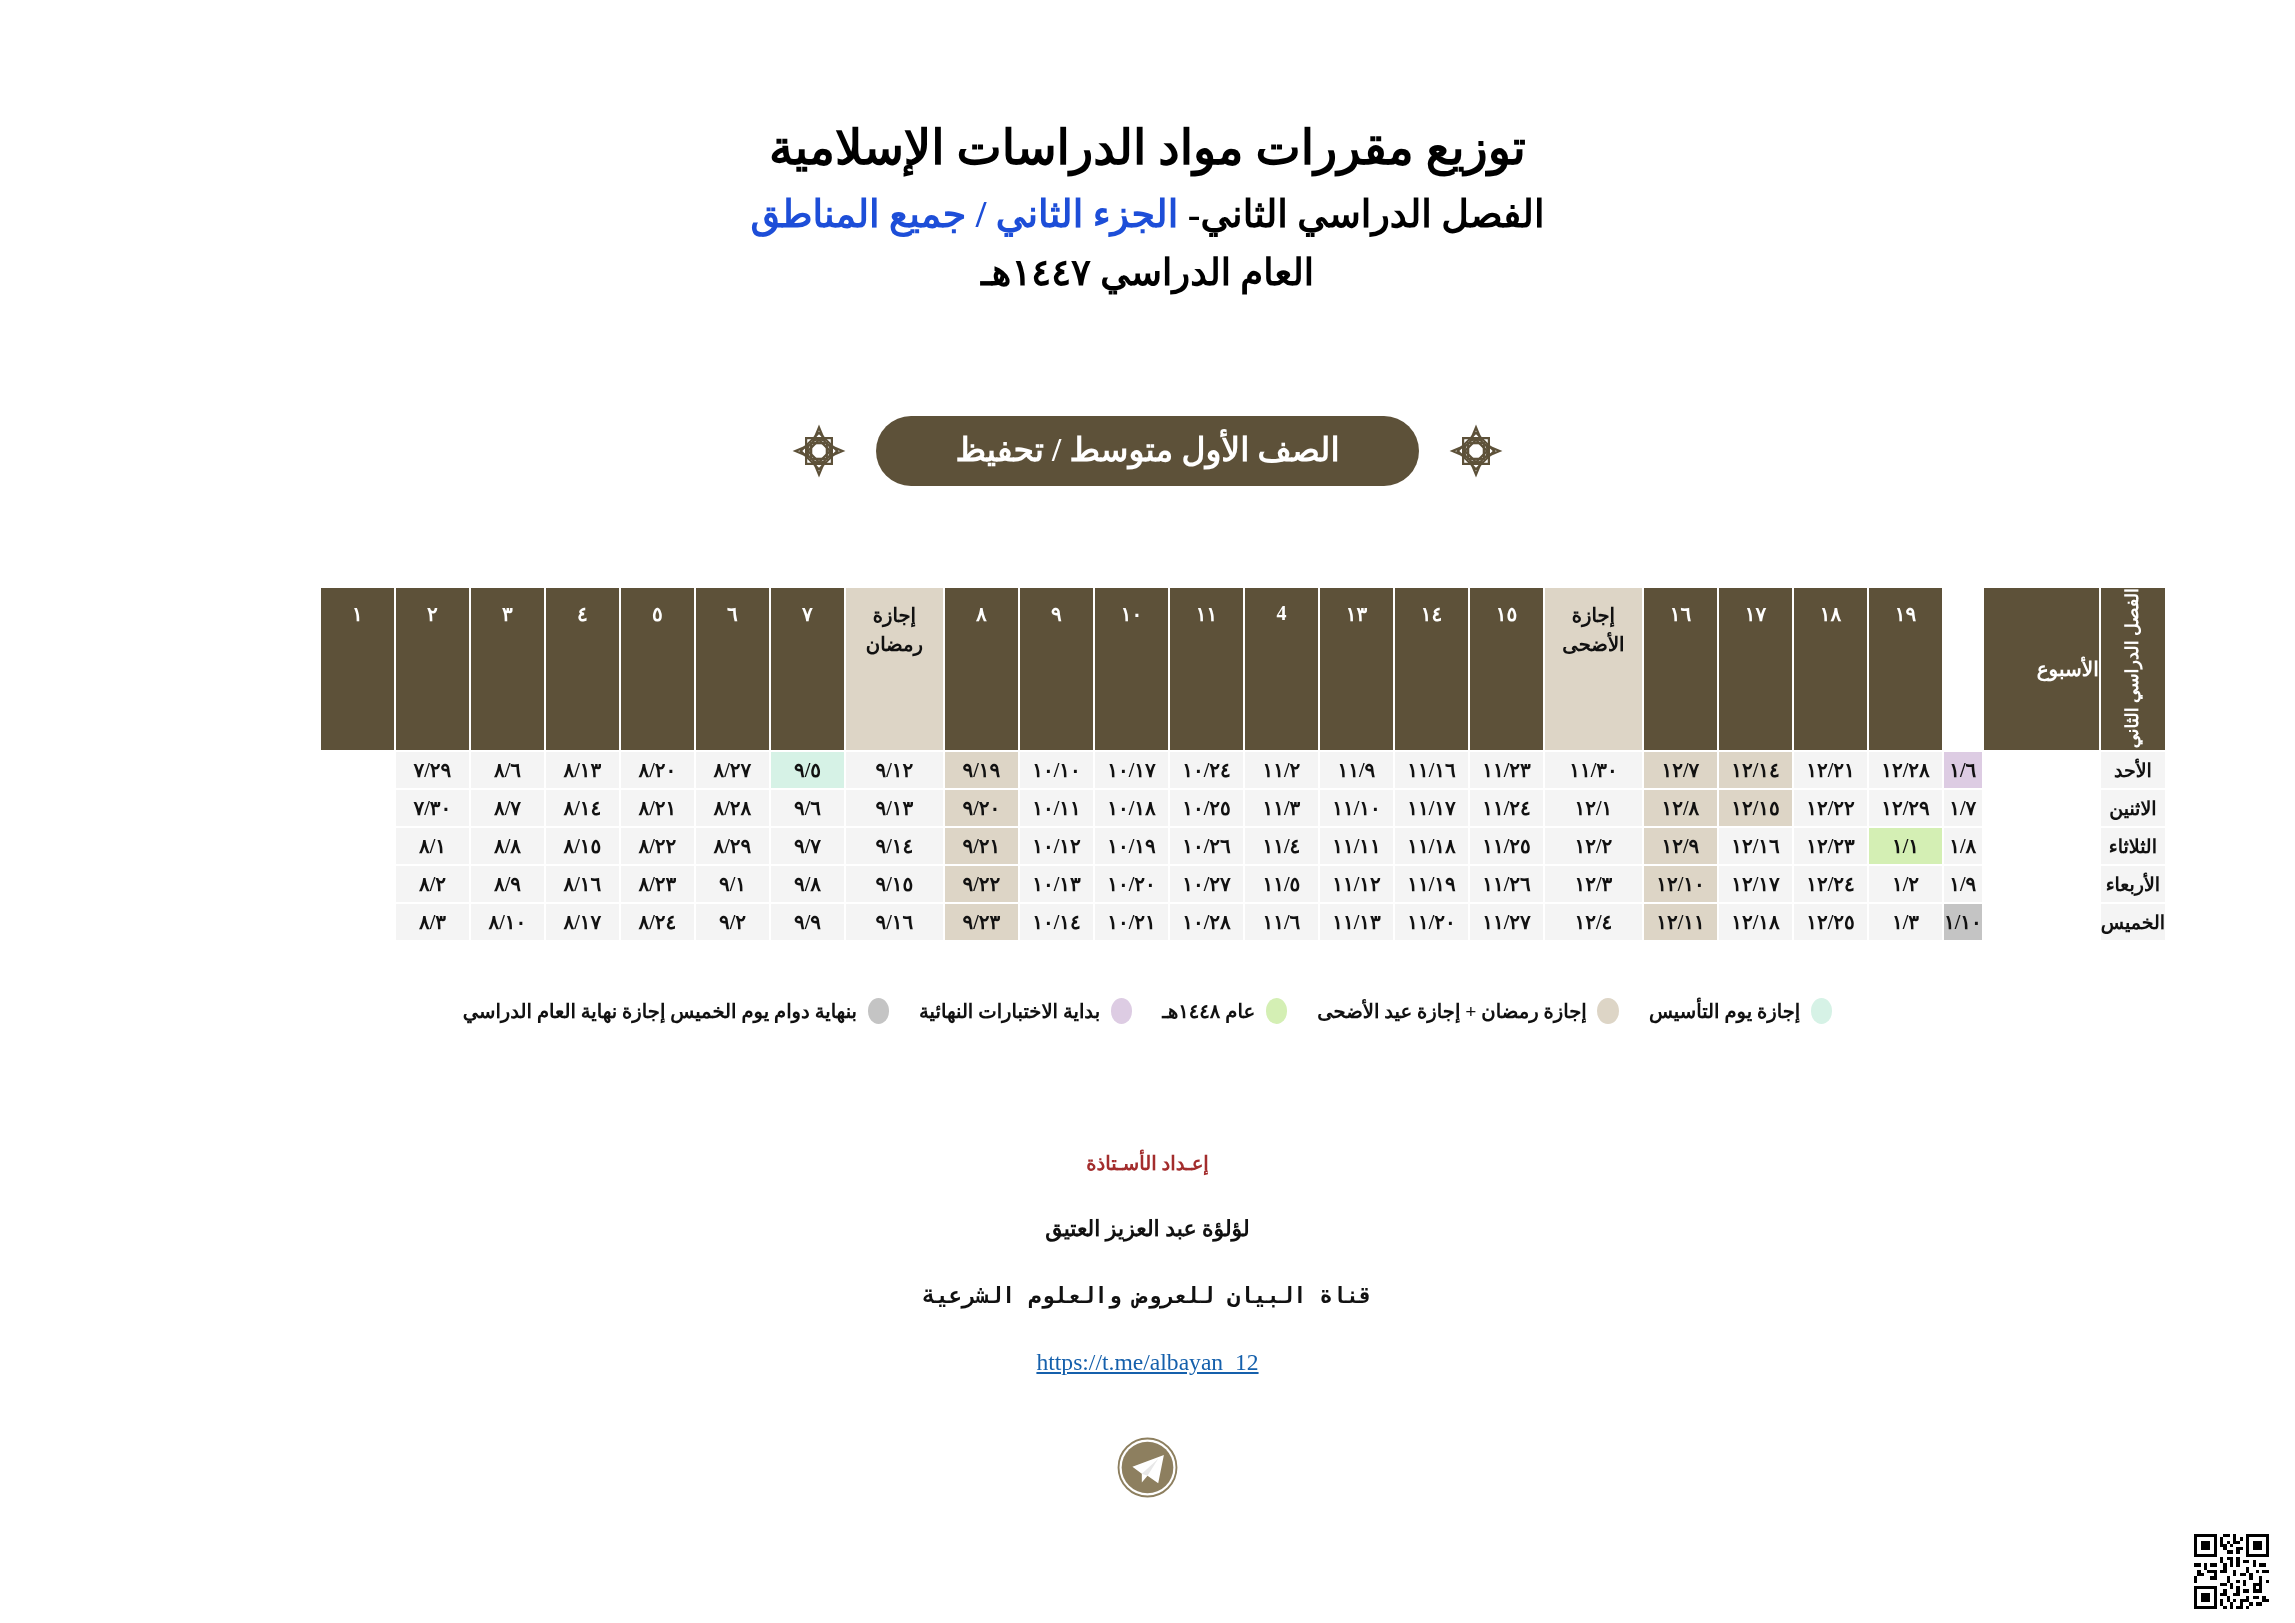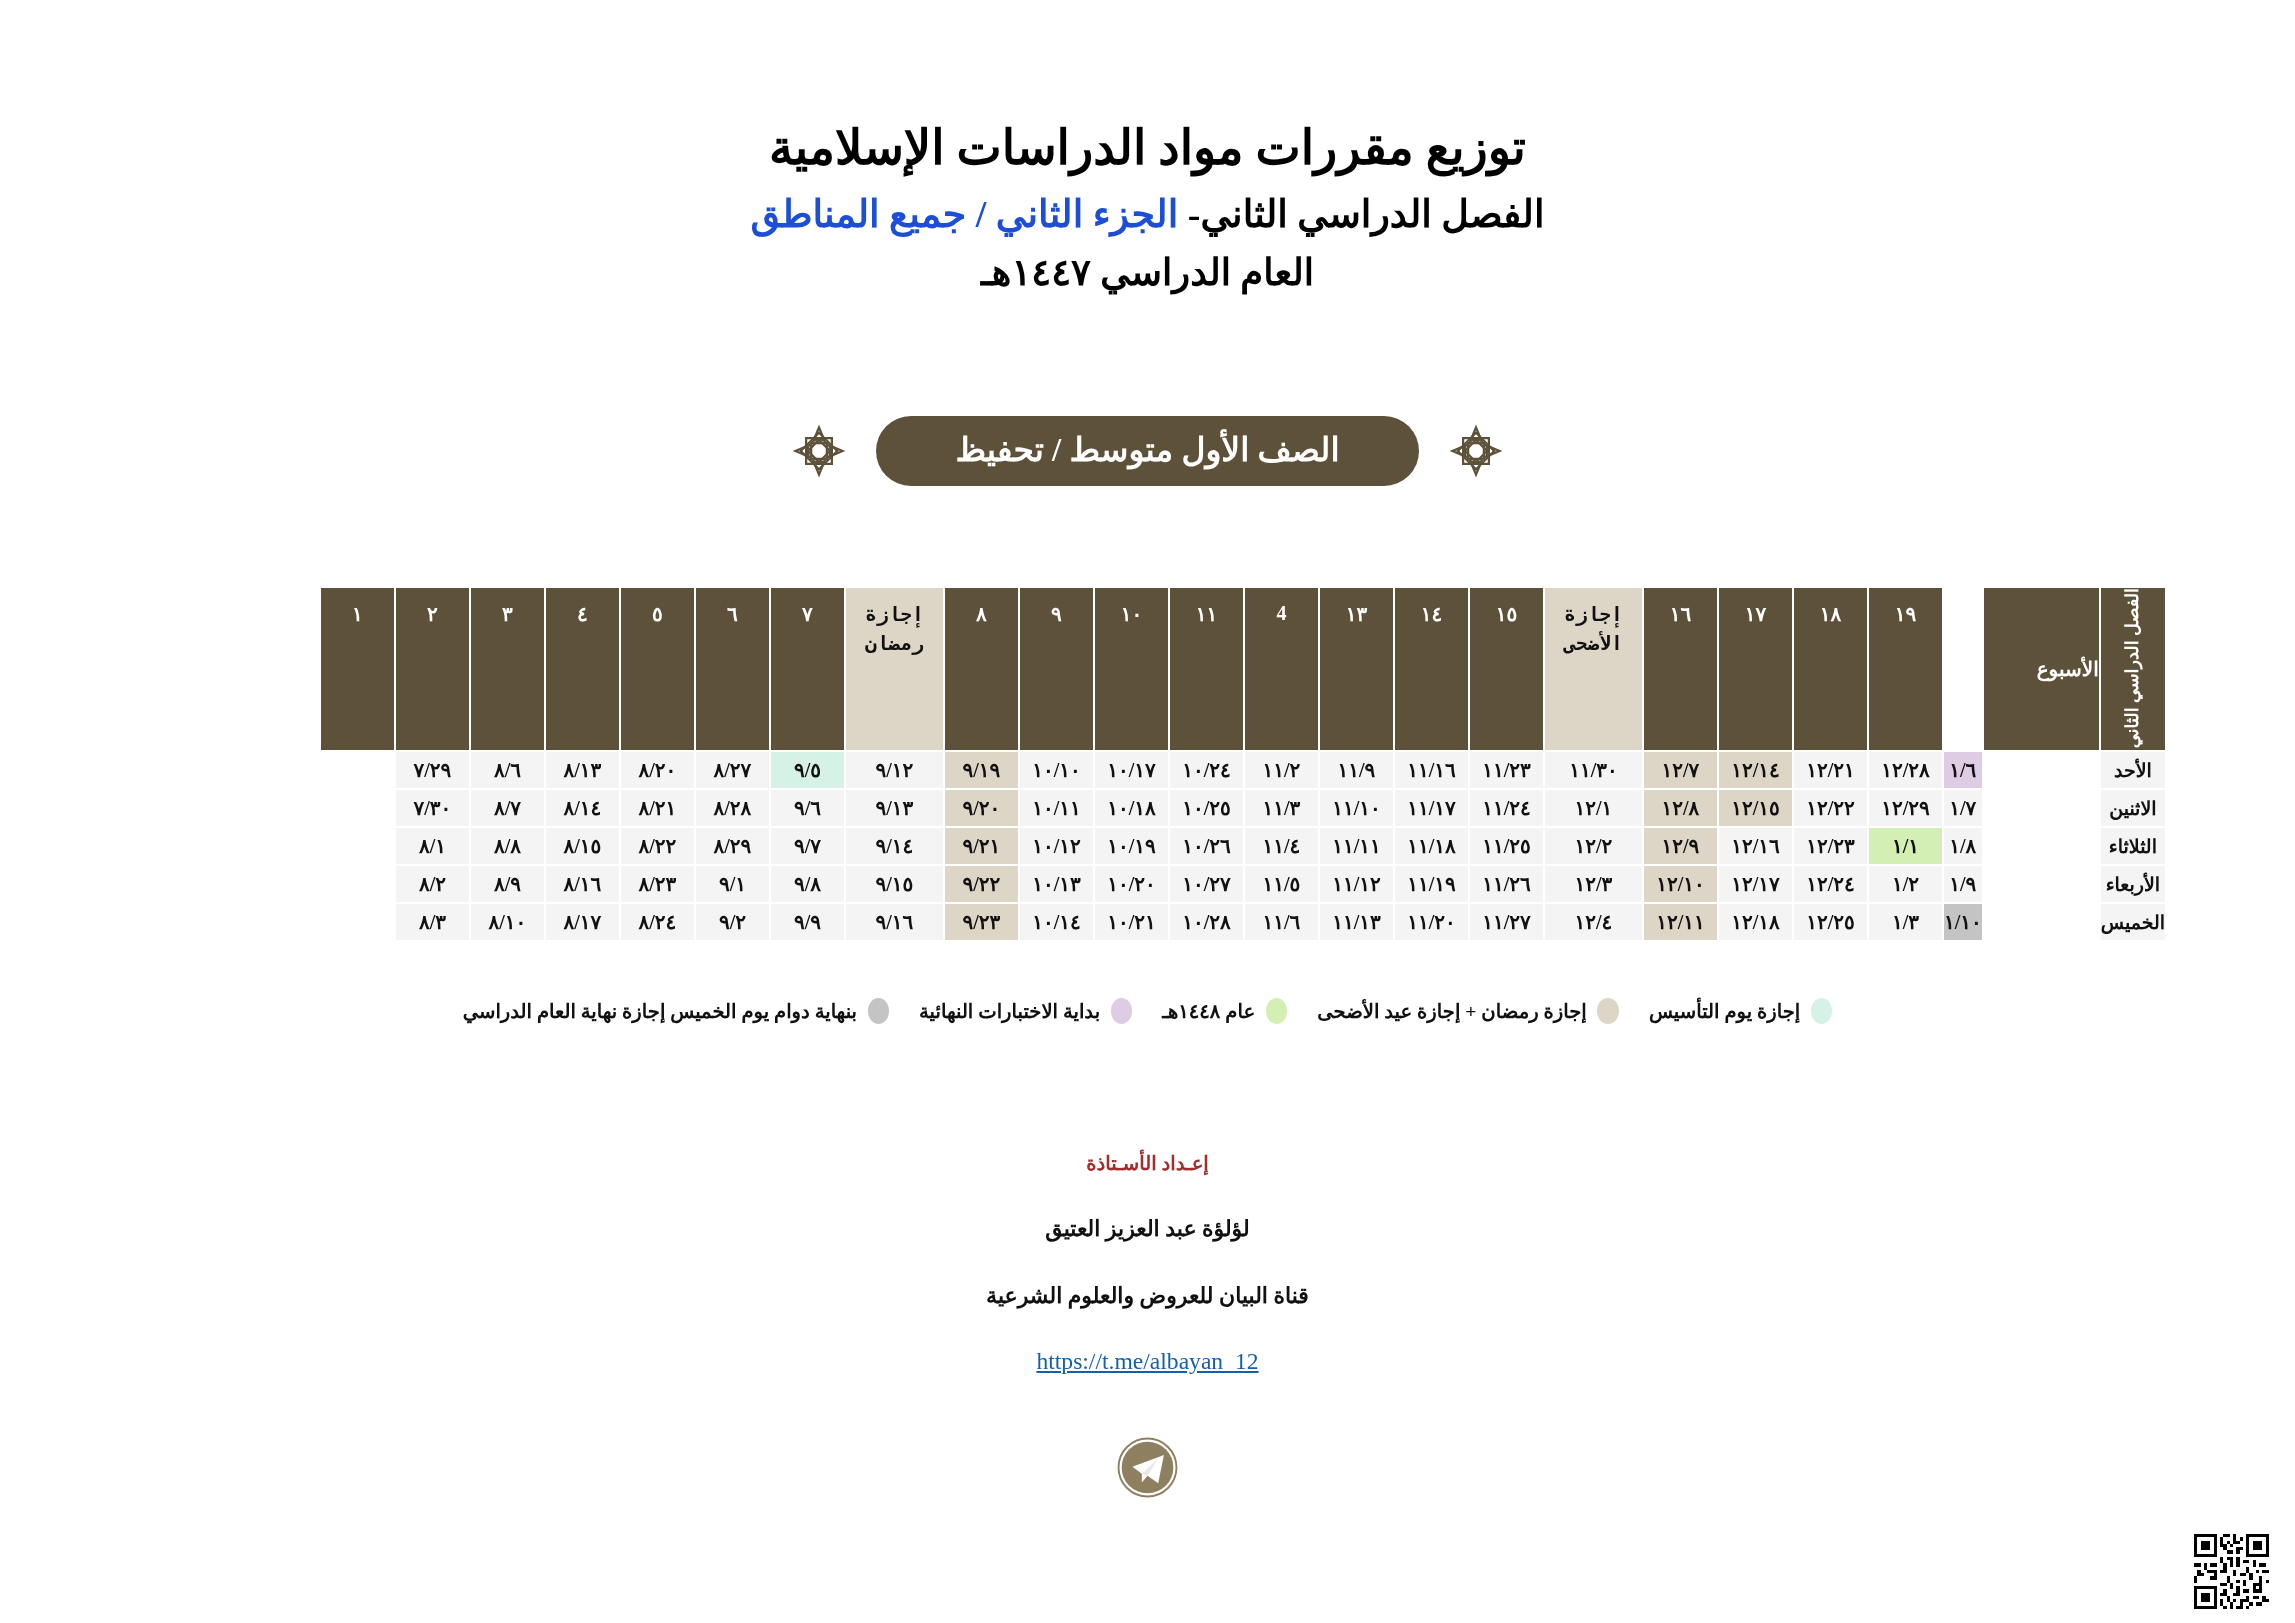--- a/index.html
+++ b/index.html
@@ -99,21 +99,21 @@
     font-family: "Liberation Serif", "DejaVu Serif", serif;
     font-size: 20px;
     font-weight: bold;
     height: 88px;
     width: 73px;
     text-align: center;
     vertical-align: top;
     padding-top: 14.4px !important;
     box-sizing: border-box;
   }
-  .wk-head.wide { width: 97px; font-family: Liberation Mono, monospace; }
+  .wk-head.wide { width: 97px; }
   .wk-head.hol {
     background: #ddd5c6;
     color: #111111;
     vertical-align: top;
     line-height: 1.45;
     font-size: 19.6px;
   }
   .day-head {
     background: #5d5139;
     color: #ffffff;
@@ -201,21 +201,21 @@
     margin-bottom: 41px;
   }
   .f-name {
     font-family: "Liberation Serif", "DejaVu Serif", serif;
     font-size: 22px;
     font-weight: bold;
     color: #111111;
     margin-bottom: 41px;
   }
   .f-channel {
-    font-family: Liberation Serif, serif;
+    font-family: Liberation Mono, monospace;
     font-size: 22px;
     font-weight: bold;
     color: #111111;
     margin-bottom: 39px;
   }
   .f-link {
     font-family: "Liberation Serif", "DejaVu Serif", serif;
     font-size: 23.6px;
     font-weight: normal;
     color: #1560ac;

